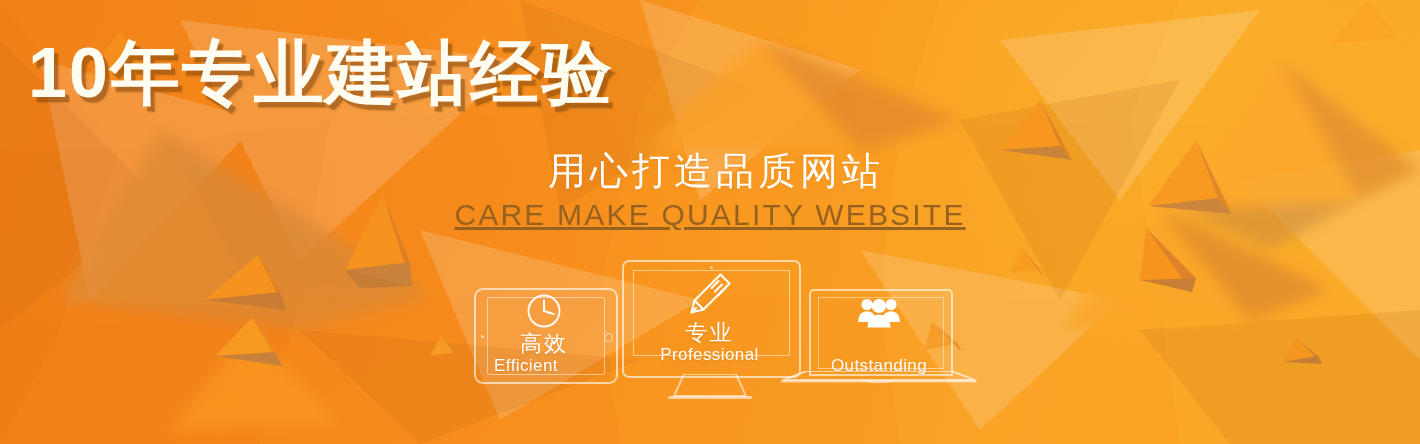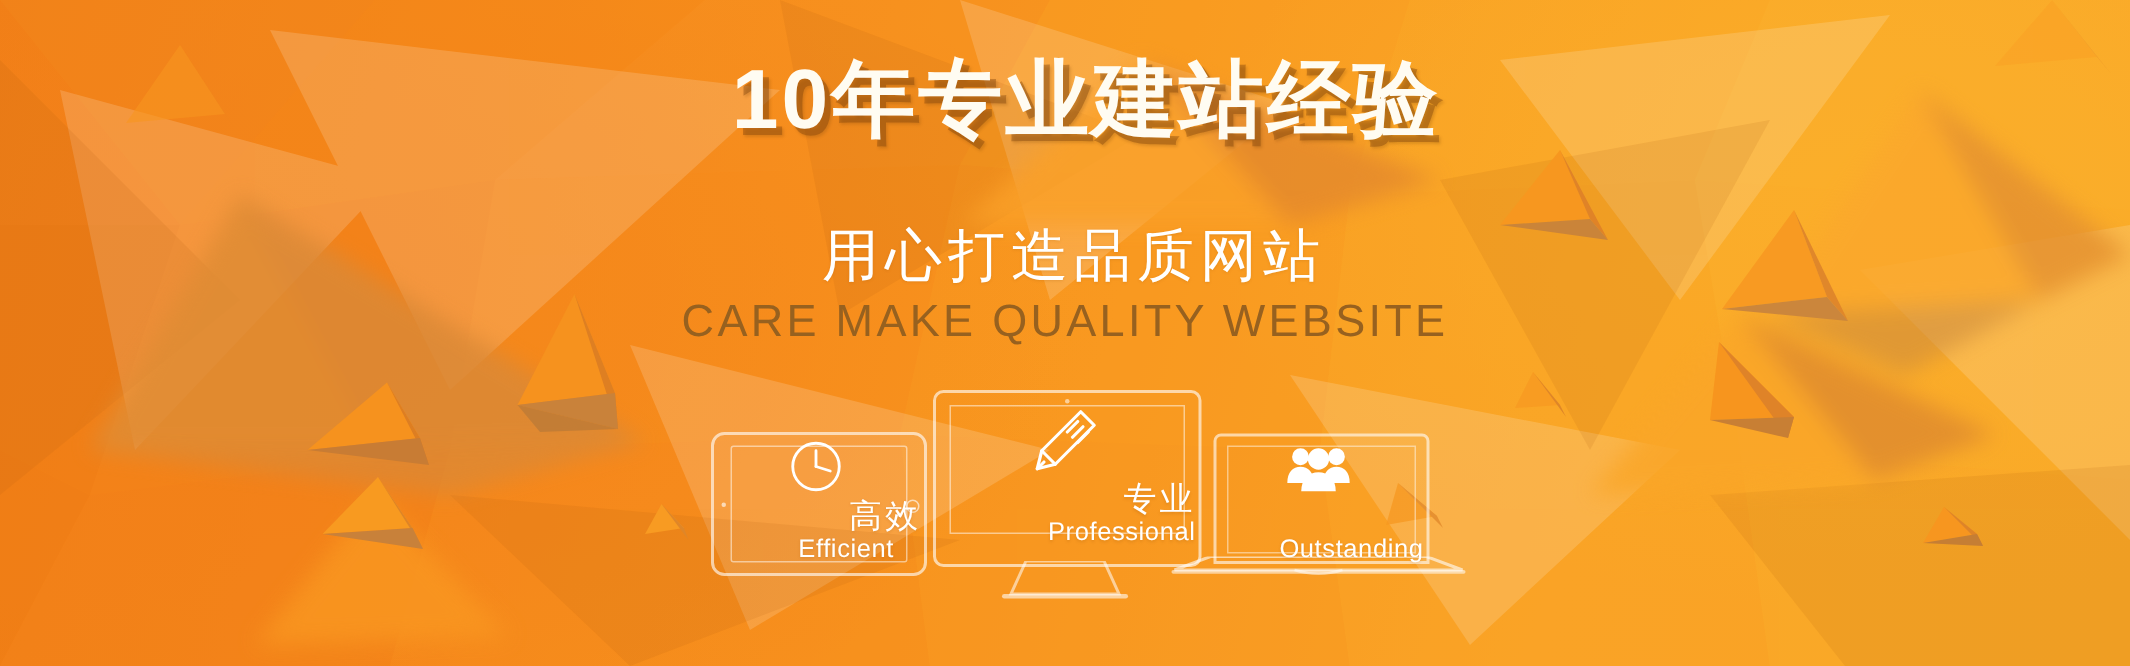--- a/index.html
+++ b/index.html
@@ -10,39 +10,39 @@
       radial-gradient(ellipse 900px 520px at 12% 46%, #F4801A 0%, rgba(244,128,26,0) 62%),
       radial-gradient(ellipse 760px 460px at 88% 30%, #FBB02A 0%, rgba(251,176,42,0) 60%),
       linear-gradient(105deg,#F07F16 0%,#F68C1C 26%,#F99A20 52%,#FAA828 74%,#F9A826 100%);
   }
 
   
   .poly{position:absolute;inset:0;}
 
   
   .headline{
-    position:absolute;left:0;right:0;top:38px;text-align:center;
-    font-size:56px;line-height:1;font-weight:bold;letter-spacing:2px;
+    position:absolute;left:0;right:0;top:38px;text-align:left;
+    font-size:70px;line-height:1;font-weight:bold;letter-spacing:2px;
     color:#FFFCF2;
     text-shadow:4px 5px 0 rgba(120,62,10,.38), 5px 6px 2px rgba(120,62,10,.22);
     white-space:nowrap;
     margin-left:28px;
   }
   .sub-cn{
     position:absolute;left:0;right:0;top:152px;text-align:center;
     font-size:38px;line-height:1;color:#FFFFFF;letter-spacing:4px;
     text-shadow:0 1px 2px rgba(150,82,12,.18);
     padding-left:12px;
   }
   .sub-en{
     position:absolute;left:0;right:0;top:200px;text-align:center;
-    font-size:30px;line-height:1;color:#97611F;letter-spacing:2.2px;font-weight:500;
+    font-size:30px;line-height:1;color:#97611F;letter-spacing:2.2px;font-weight:500;text-decoration:underline;
   }
   .dev-label{
-    position:absolute;left:0;right:0;text-align:right;color:#FFFFFF;
+    position:absolute;left:0;right:0;text-align:center;color:#FFFFFF;
     text-shadow:0 1px 2px rgba(150,82,12,.22);
   }
   .dev-cn{font-size:22px;letter-spacing:2px;line-height:1;}
   .dev-en{font-size:17px;letter-spacing:.4px;line-height:1;}
 
   
   .tablet{
     position:absolute;left:474px;top:288px;width:140px;height:92px;
     border:2px solid rgba(255,255,255,.62);border-radius:9px;
   }

